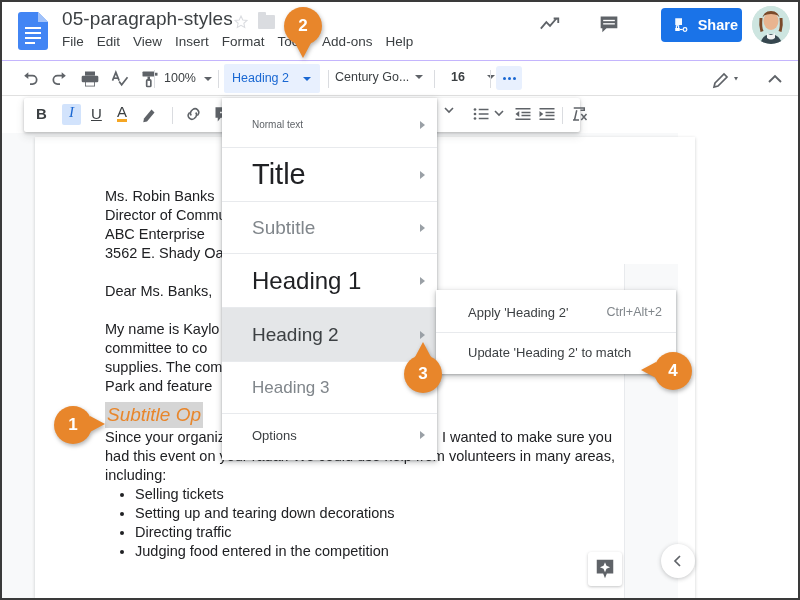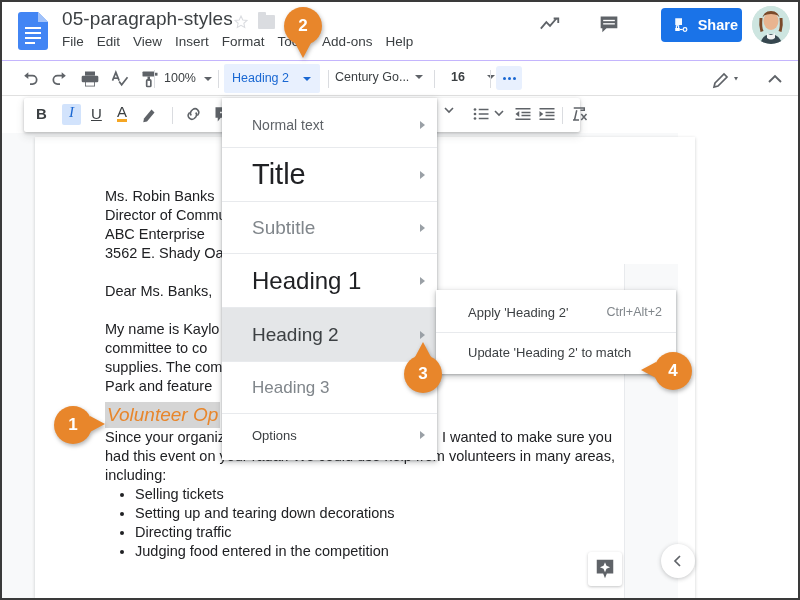--- a/index.html
+++ b/index.html
@@ -155,21 +155,21 @@
     border-bottom: 1px solid #e8eaed;
   }
   .smi:last-child { border-bottom: none; }
   .smi .arw {
     position: absolute; right: 12px; top: 50%; margin-top: -4px;
     width: 0; height: 0;
     border-top: 4px solid transparent; border-bottom: 4px solid transparent;
     border-left: 5px solid #9aa0a6;
   }
   .smi.sel { background: #e4e6e8; }
-  .smi.normal { height: 46px; font-size: 14px; color: #5f6368; }
+  .smi.normal { height: 46px; font-size: 10px; color: #5f6368; }
   .smi.title   { height: 54px; font-size: 29px; color: #202124; }
   .smi.subtitle{ height: 52px; font-size: 19px; color: #80868b; }
   .smi.h1      { height: 54px; font-size: 24px; color: #202124; }
   .smi.h2      { height: 54px; font-size: 19px; color: #3c4043; }
   .smi.h3      { height: 52px; font-size: 17px; color: #80868b; }
   .smi.options { height: 42px; font-size: 13px; color: #3c4043; }
 
   
   .sub-menu {
     position: absolute; left: 434px; top: 288px; width: 240px;
@@ -403,21 +403,21 @@
         <div class="addr-line">3562 E. Shady Oa</div>
         <div class="gap"></div>
         <div>Dear Ms. Banks,</div>
         <div class="gap"></div>
         <div>My name is Kaylo</div>
         <div>committee to co</div>
         <div>supplies. The com</div>
         <div>Park and feature</div>
         <div style="height:6px"></div>
         <div>
-          <span class="heading2">Volunteer Op</span>
+          <span class="heading2">Subtitle Op</span>
         </div>
         <div>Since your organization has participated in the past, I wanted to make sure you</div>
         <div>had this event on your radar. We could use help from volunteers in many areas,</div>
         <div>including:</div>
         <ul class="bullets">
           <li>Selling tickets</li>
           <li>Setting up and tearing down decorations</li>
           <li>Directing traffic</li>
           <li>Judging food entered in the competition</li>
         </ul>

